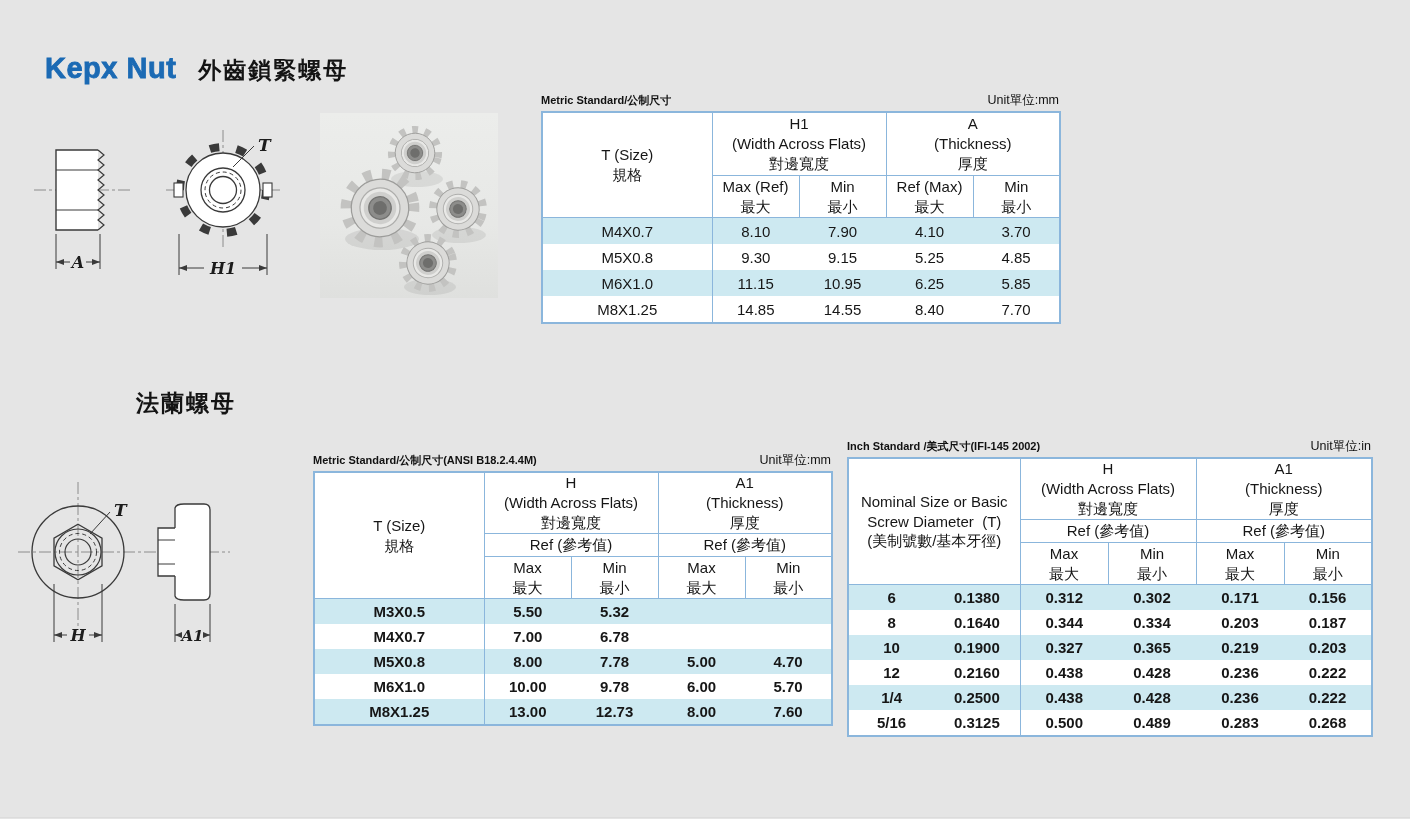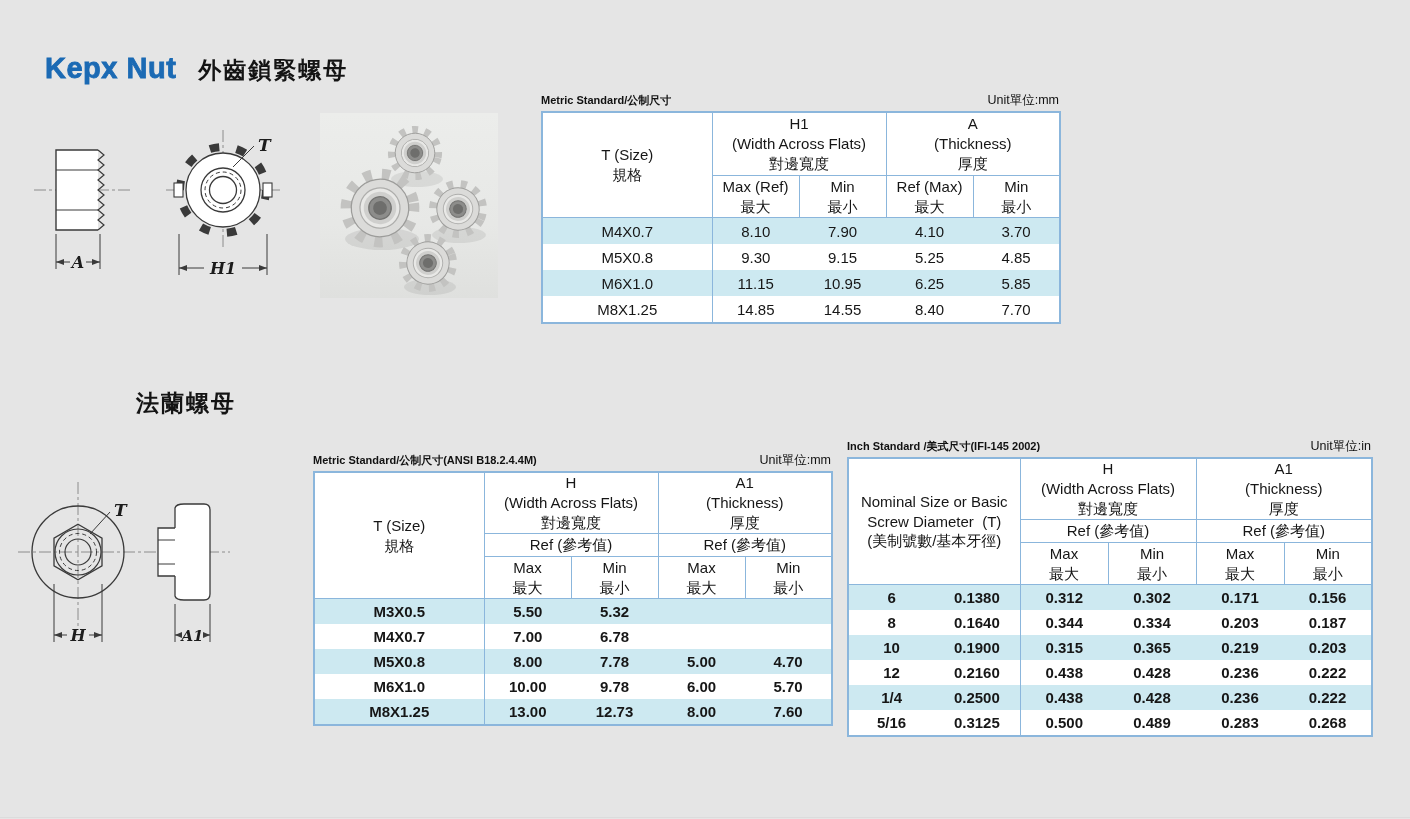--- a/index.html
+++ b/index.html
@@ -403,21 +403,21 @@
           <td>0.203</td>
             <td>0.187</td>
         </tr>
         <tr>
           <td class="size-td">
               <div class="size-split">
             <span>10</span>
                 <span>0.1900</span>
               </div>
             </td>
-          <td>0.315</td>
+          <td>0.327</td>
             <td>0.365</td>
           <td>0.219</td>
             <td>0.203</td>
         </tr>
         <tr>
           <td class="size-td">
               <div class="size-split">
             <span>12</span>
                 <span>0.2160</span>
               </div>

